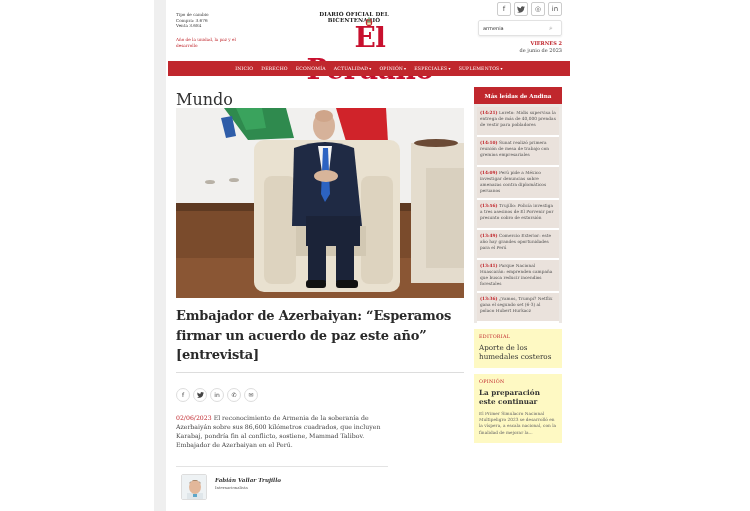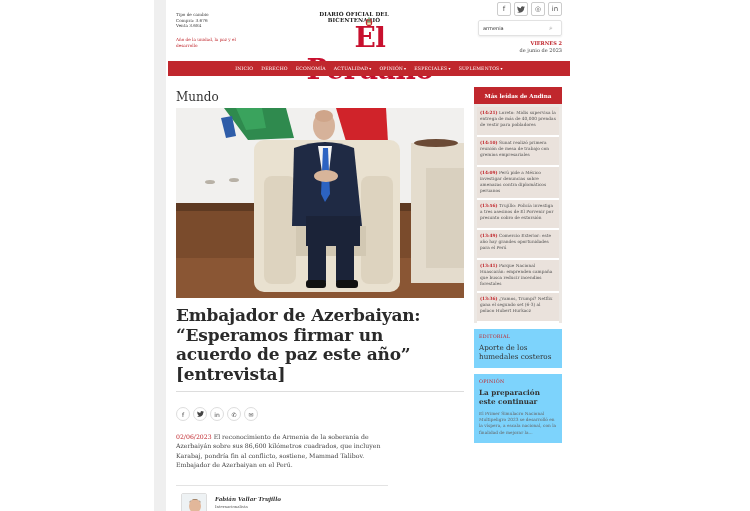--- a/index.html
+++ b/index.html
@@ -25,42 +25,42 @@
   .date .day { color: #c0272d; font-weight: bold; }
   .date .rest { color: #444; }
 
   
   .nav { position: absolute; left: 2px; top: 61px; width: 402px; height: 15px; background: #c0272d; display: flex; justify-content: center; align-items: center; gap: 8px; }
   .nav .item { font-family: "DejaVu Serif", serif; font-size: 4.6px; color: #fff; letter-spacing: 0.2px; white-space: nowrap; }
   .nav .item .chev { font-family: "DejaVu Sans", sans-serif; font-size: 4px; margin-left: 1px; }
 
   
   .main { position: absolute; left: 10px; top: 90px; width: 288px; }
-  .section { font-size: 12px; color: #333; height: 18px; }
+  .section { font-size: 16px; color: #333; height: 18px; }
   .photo { position: relative; width: 288px; height: 190px; overflow: hidden; background: #e8e6e2; }
-  .headline { margin-top: 8px; font-size: 17px; font-weight: bold; line-height: 19.5px; color: #2a2a2a; letter-spacing: -0.2px; }
+  .headline { margin-top: 8px; font-size: 13px; font-weight: bold; line-height: 19.5px; color: #2a2a2a; letter-spacing: -0.2px; }
   .rule { height: 1px; background: #ddd; margin-top: 7px; }
   .share { display: flex; gap: 3px; margin-top: 15px; }
   .share .c { width: 14px; height: 14px; border: 1px solid #ddd; border-radius: 50%; display: flex; align-items: center; justify-content: center; font-family: "DejaVu Sans", sans-serif; font-size: 6px; color: #444; }
   .lead { margin-top: 11px; font-size: 6.2px; line-height: 9.3px; color: #444; width: 215px; }
   .lead .dt { color: #c0272d; }
   .rule2 { height: 1px; background: #e3e3e3; margin-top: 16px; width: 212px; }
   .author { display: flex; margin-top: 7px; margin-left: 5px; height: 28px; }
   .avatar { width: 26px; height: 26px; border: 1px solid #ddd; border-radius: 2px; overflow: hidden; }
   .a-info { margin-left: 8px; margin-top: 3px; }
   .a-name { font-size: 5.6px; font-style: italic; font-weight: bold; color: #333; }
   .a-sub { font-size: 3.8px; color: #555; line-height: 5px; margin-top: 2px; }
 
   
   .side { position: absolute; left: 308px; top: 87px; width: 88px; }
   .mas-title { height: 17px; background: #c0272d; color: #fff; font-size: 5.6px; font-weight: bold; display: flex; align-items: center; justify-content: center; }
   .mas-list { background: #ece8e4; padding: 3px 3px 0 3px; }
   .mas-item { background: #eae2dc; border-bottom: 2px solid #fff; padding: 3px 3px 4px 3px; font-size: 4.3px; line-height: 6px; color: #555; min-height: 30px; }
   .mas-item .t { color: #c0272d; font-weight: bold; }
-  .card { margin-top: 6px; background: #7dd3fc; padding: 5px 5px 7px 5px; }
+  .card { margin-top: 6px; background: #fef9c3; padding: 5px 5px 7px 5px; }
   .card .kick { font-size: 4.8px; color: #c0272d; letter-spacing: 0.3px; }
   .card .ttl { margin-top: 4px; font-size: 7.2px; line-height: 9px; color: #333; }
   .card .ttl.bold { font-weight: bold; }
   .card .ex { margin-top: 5px; font-size: 4.3px; line-height: 6.2px; color: #666; }
 </style>
 </head>
 <body>
 
 <div class="left-gutter"></div>
 

